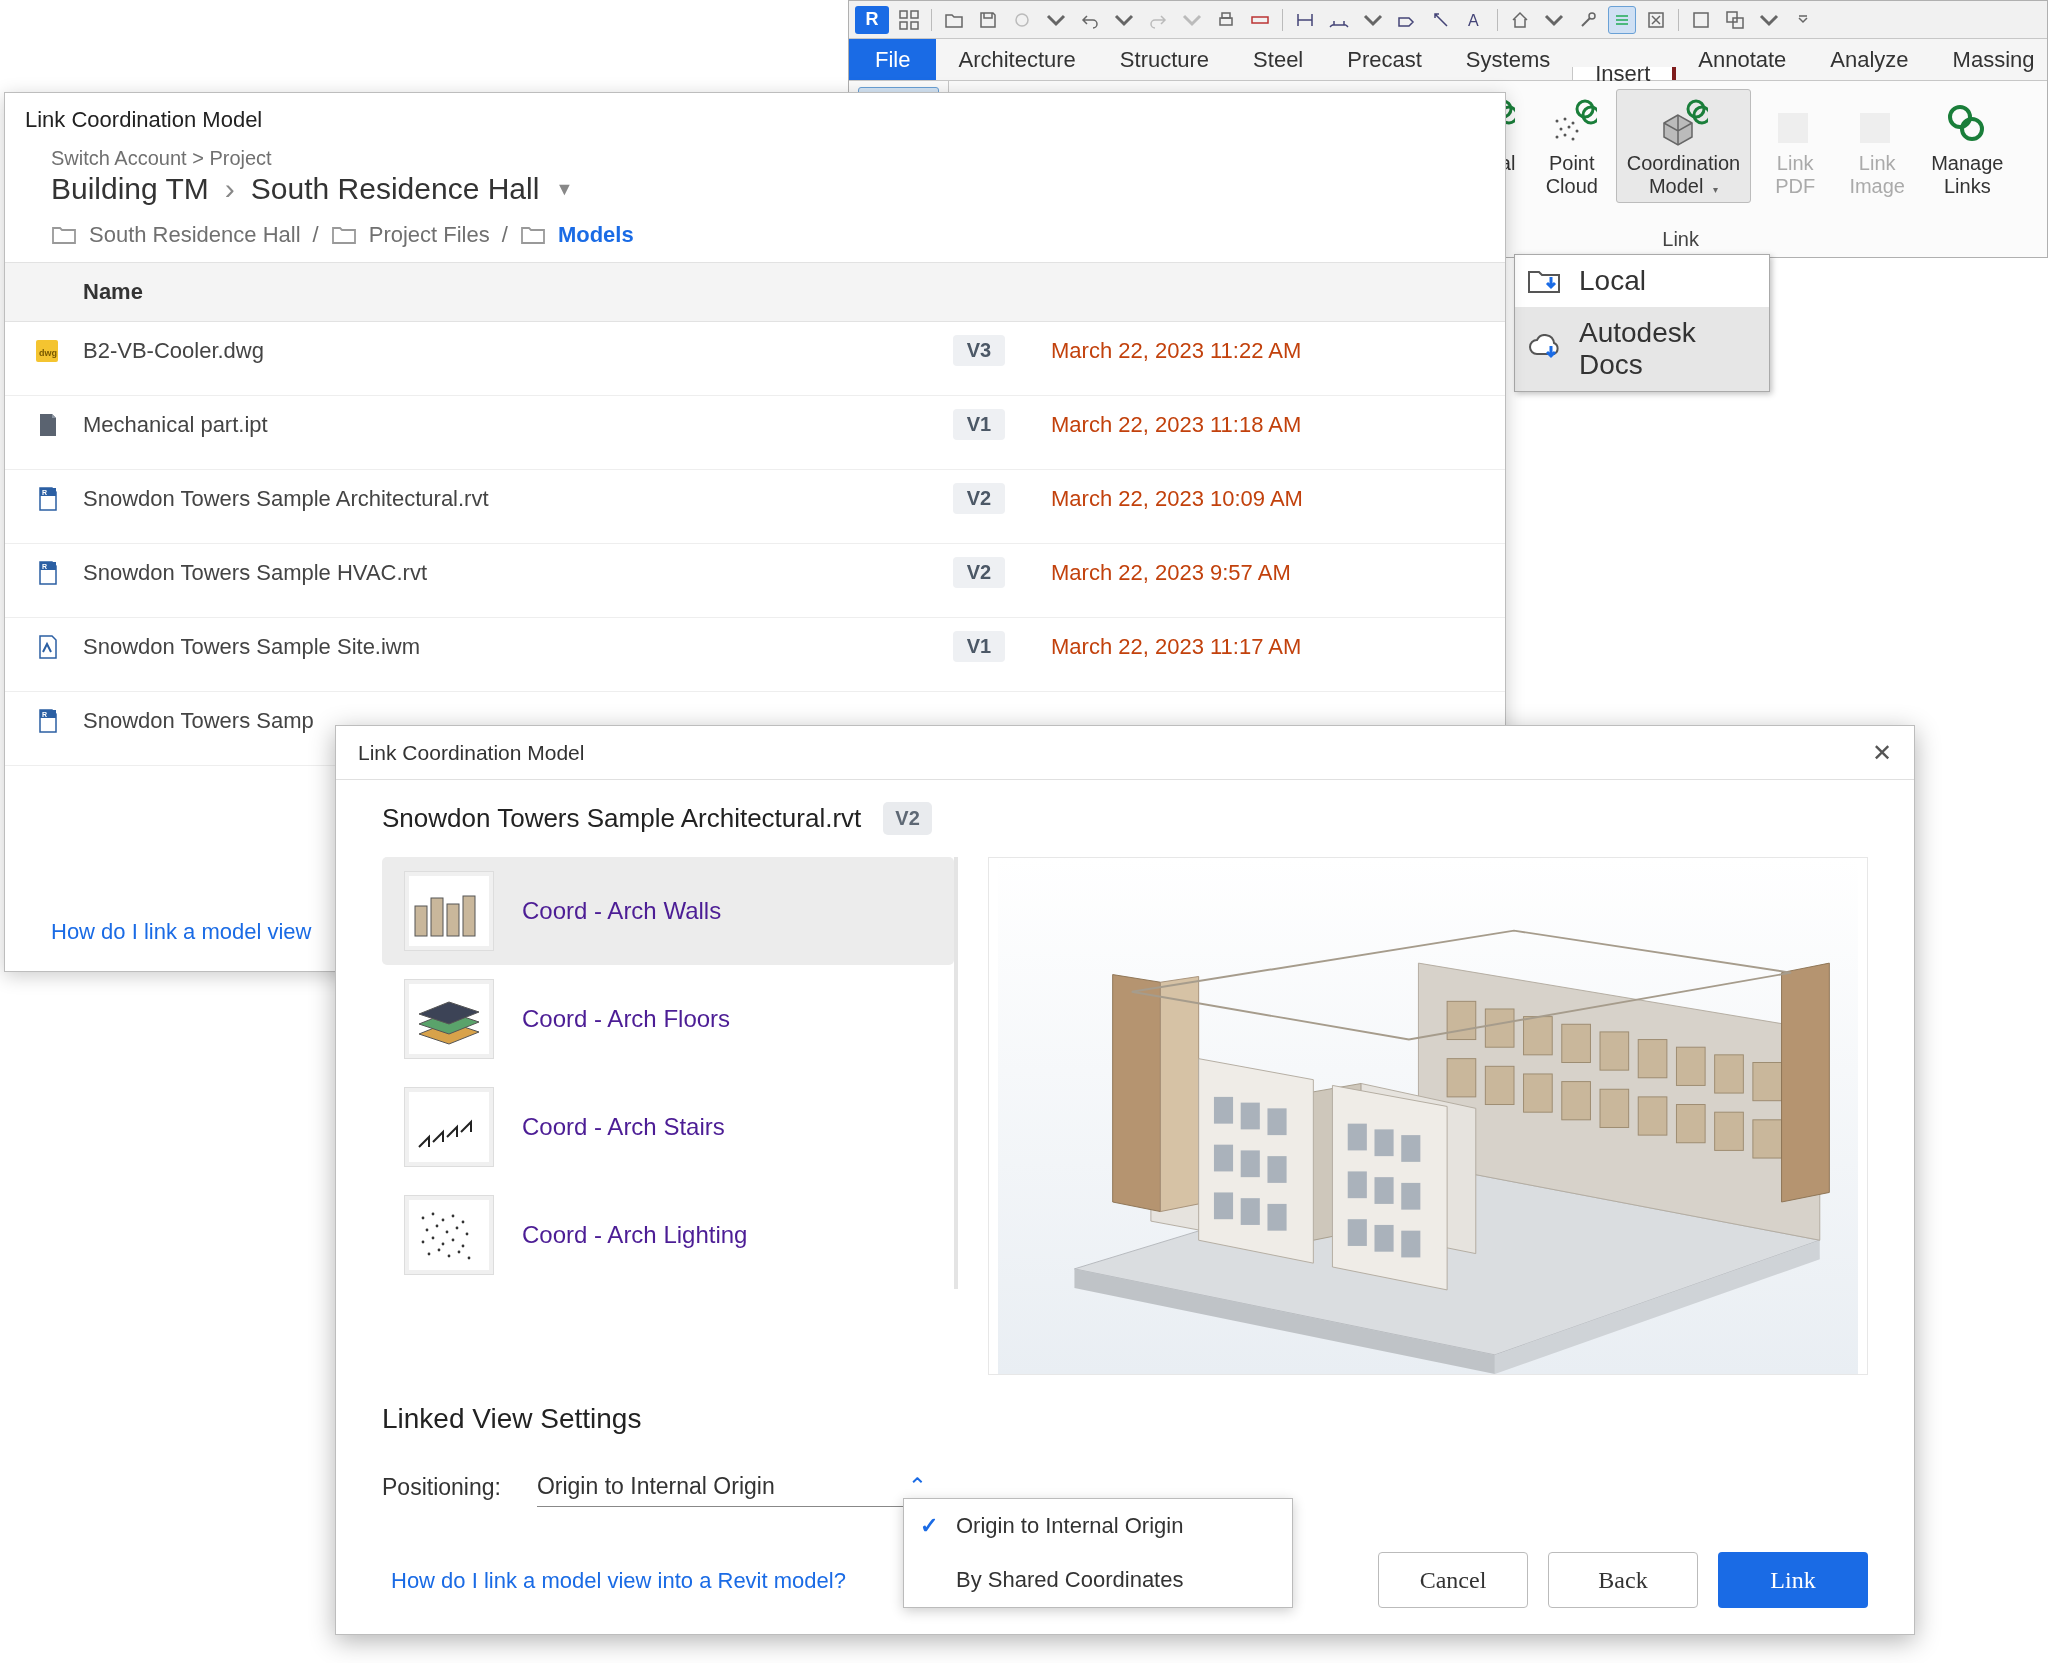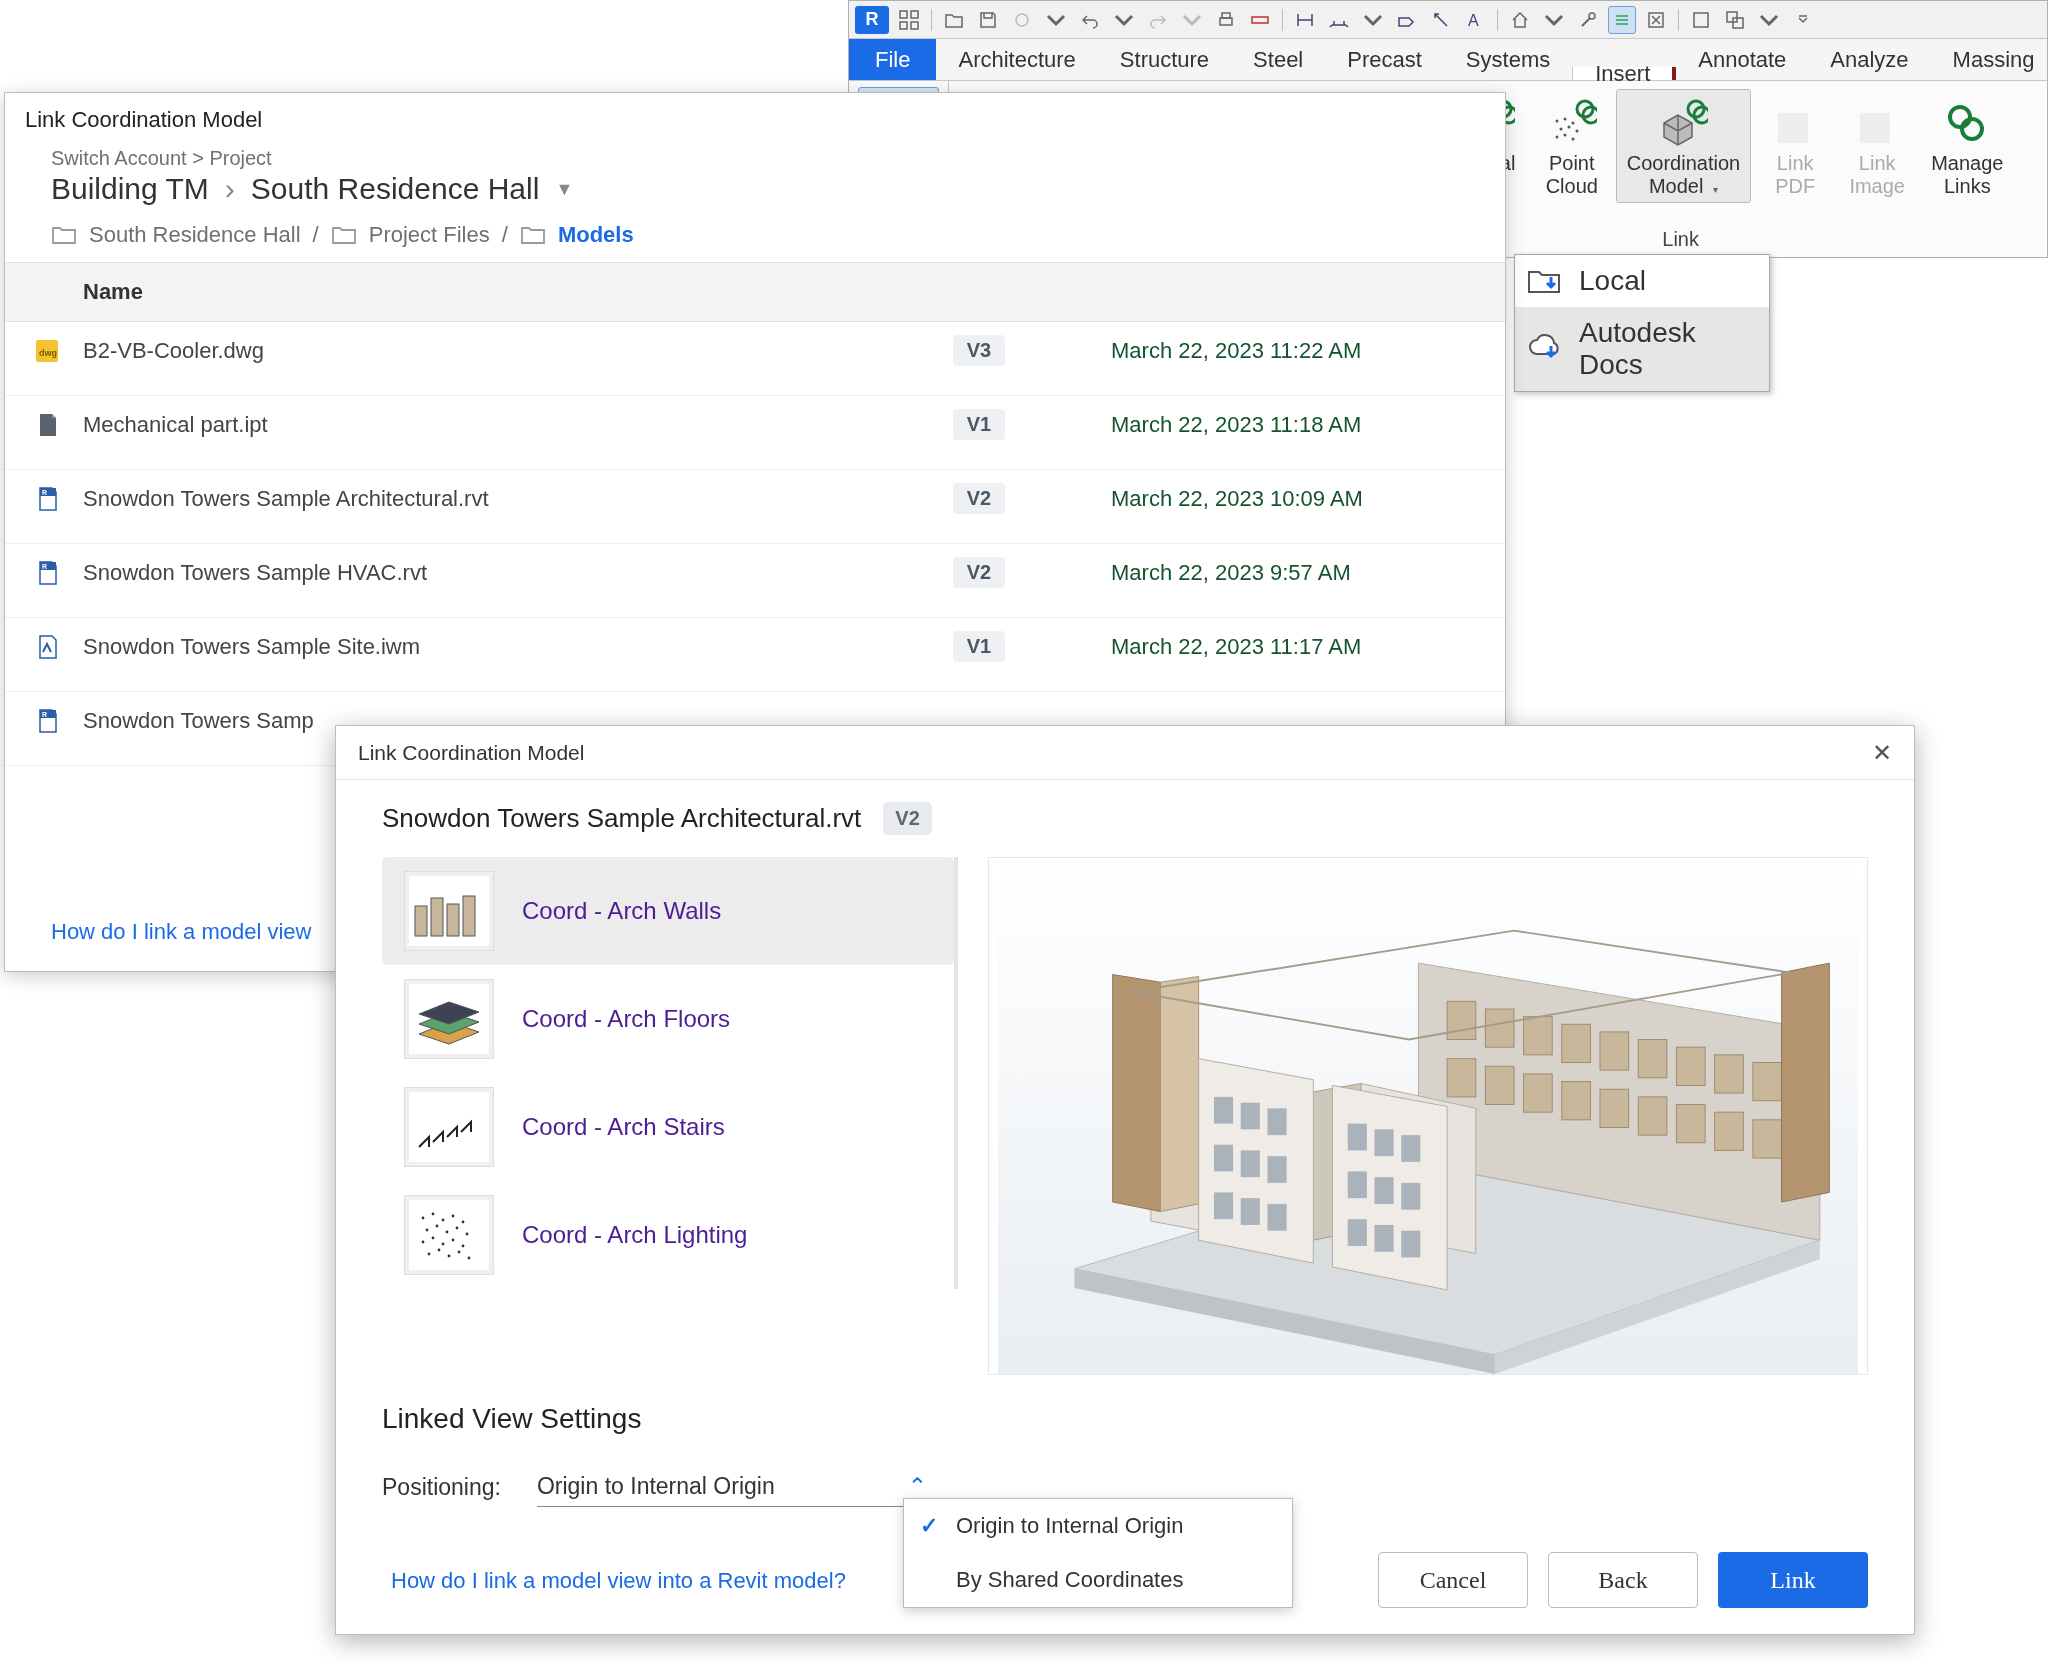--- a/index.html
+++ b/index.html
@@ -41,21 +41,21 @@
 .dlg1 .proj-row { padding: 2px 46px 16px; display:flex; align-items:center; gap: 16px; font-size: 30px; color:#333;}
 .dlg1 .proj-row .gt { color:#888;}
 .dlg1 .path-row { padding: 0 46px 14px; display:flex; align-items:center; gap:12px; font-size:22px; color:#707070;}
 .dlg1 .path-row .folder-ic{width:26px;height:22px;}
 .dlg1 .path-row .active{ color:#1A6BE5; font-weight:600;}
 .table-hdr { background:#f4f4f4; height: 60px; display:flex; align-items:center; padding:0 46px 0 26px; border-top:1px solid #e2e2e2; border-bottom:1px solid #e2e2e2; font-size:22px; color:#333; font-weight:600;}
 .file-row { height: 74px; display:flex; align-items:center; padding: 0 46px 16px 26px; border-bottom:1px solid #eee; font-size:22px; color:#444;}
 .file-row .fi{width:32px; display:flex; justify-content:center; margin-right: 20px;}
 .file-row .fname { flex:0 0 870px;}
 .file-row .ver { background:#eef0f3; border-radius:4px; padding:4px 10px; font-weight:600; color:#4c5866; font-size:20px; width:52px; text-align:center;}
-.file-row .dt { margin-left: 106px; color:#14532d;}
+.file-row .dt { margin-left: 46px; color:#c2410c;}
 .dlg1 .help-link { position:absolute; left: 46px; bottom: 26px; color:#1A6BE5; font-size:22px;}
 
 
 .dlg2 { position:absolute; left: 335px; top: 725px; width: 1580px; height: 910px; background:#fff; border:1px solid #bdbdbd; box-shadow: 0 6px 24px rgba(0,0,0,.3); z-index:50;}
 .dlg2 .tb { height:54px; display:flex; align-items:center; padding:0 22px; font-size:21px; color:#333; border-bottom:1px solid #e0e0e0; justify-content:space-between;}
 .dlg2 .hdr2 { padding: 22px 46px 0; display:flex; align-items:center; gap:22px;}
 .dlg2 .hdr2 .fn{ font-size:26px; color:#222;}
 .dlg2 .hdr2 .vb{ background:#e9ebee; border-radius:5px; padding:5px 12px; font-weight:600; color:#5e6874; font-size:20px;}
 .dlg2 .body { display:flex; padding: 22px 46px 0 46px; gap: 30px; height: 540px;}
 .dlg2 .list-col { flex:0 0 576px; display:flex; flex-direction:column;}

